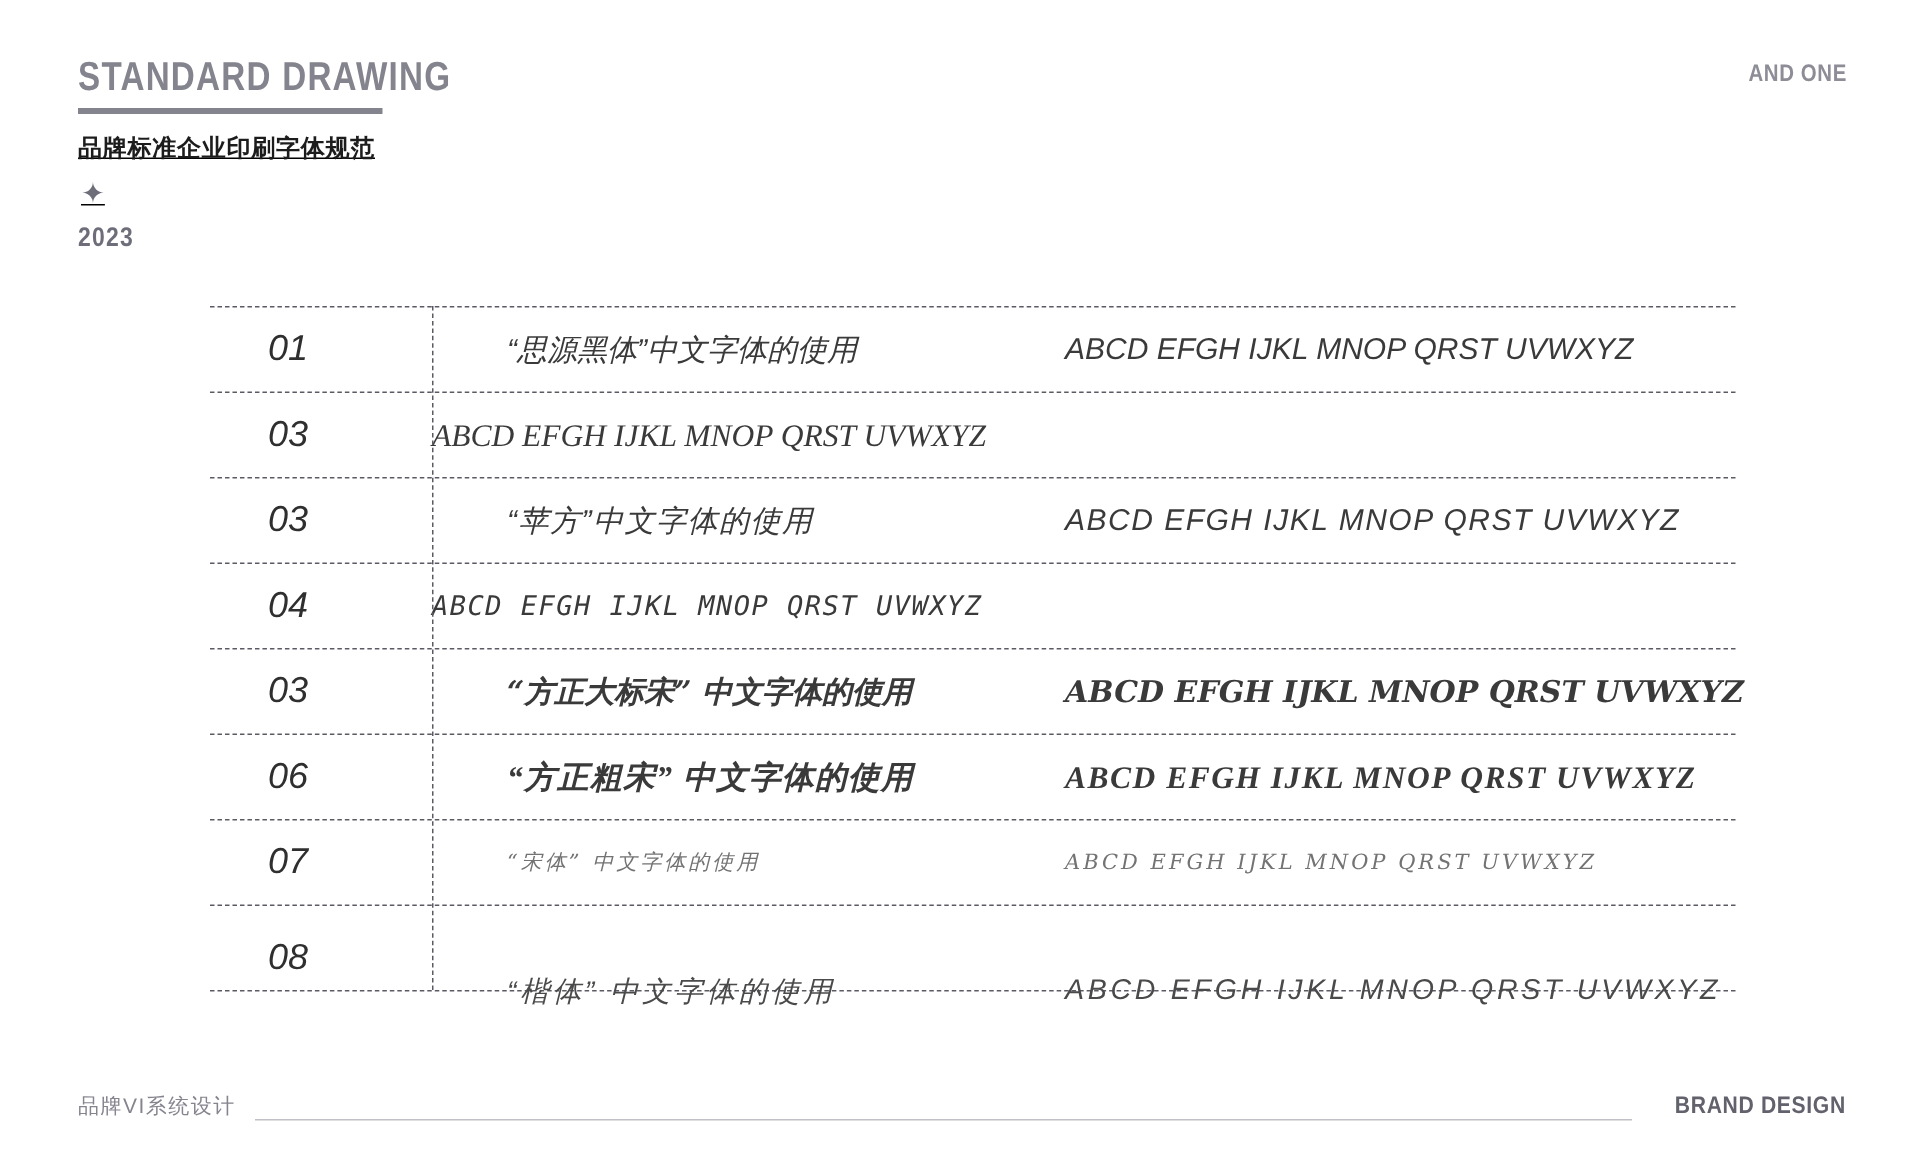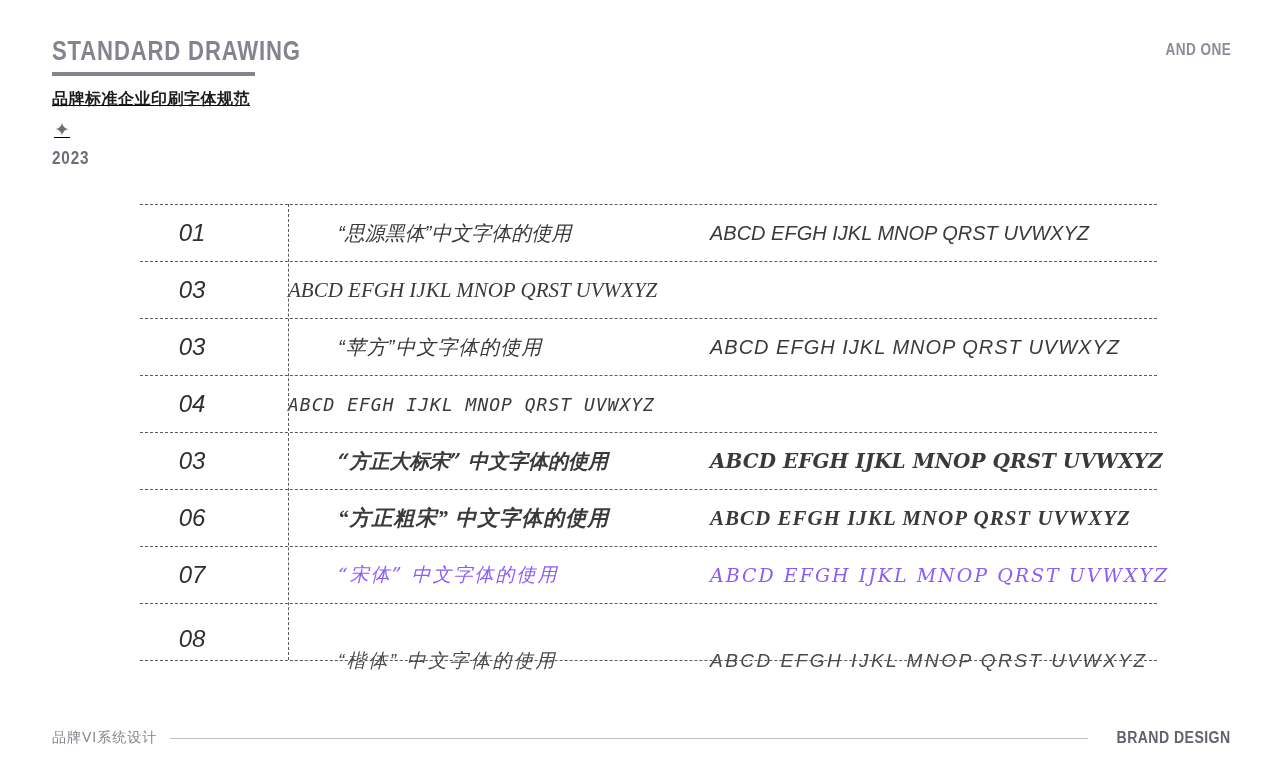--- a/index.html
+++ b/index.html
@@ -103,31 +103,31 @@
   .label { padding-left: 50px; font-size: 20px; white-space: nowrap; }
   .sample { font-size: 20px; white-space: nowrap; }
 
   
   .f-sans        { font-family: "Liberation Sans", sans-serif; }
   .f-serif       { font-family: "Liberation Serif", serif; font-size: 21px; }
   .f-pingfang    { font-family: "Liberation Sans", sans-serif; letter-spacing: 1px; }
   .f-heiti       { font-family: "DejaVu Sans Mono", monospace; font-size: 18px; letter-spacing: 1px; }
   .f-cusong      { font-family: "DejaVu Serif", serif; font-weight: bold; font-size: 20px; }
   .f-dabiaosong  { font-family: "Liberation Serif", serif; font-weight: bold; font-size: 21px; letter-spacing: 1px; }
-  .f-songti      { font-family: "DejaVu Serif", serif; font-size: 19px; letter-spacing: 2px; color: #8b5cf6; }
+  .f-songti      { font-family: "DejaVu Serif", serif; font-size: 14px; letter-spacing: 2px; color: #737373; }
   .f-kaiti       { font-family: "Liberation Sans", sans-serif; font-weight: 300; font-size: 19px; letter-spacing: 2.5px; color: #4a4a4a; margin-top: 44px; }
 
   
   .footer {
     position: absolute;
     left: 52px;
     right: 49px;
     top: 729px;
     display: flex;
-    align-items: center;
+    align-items: flex-end;
     gap: 13px;
   }
   .footer-left {
     font-size: 14px;
     color: #85858f;
     letter-spacing: 1px;
     white-space: nowrap;
   }
   .footer-line { flex: 1; height: 1px; background: #c0c0c6; }
   .footer-right {

